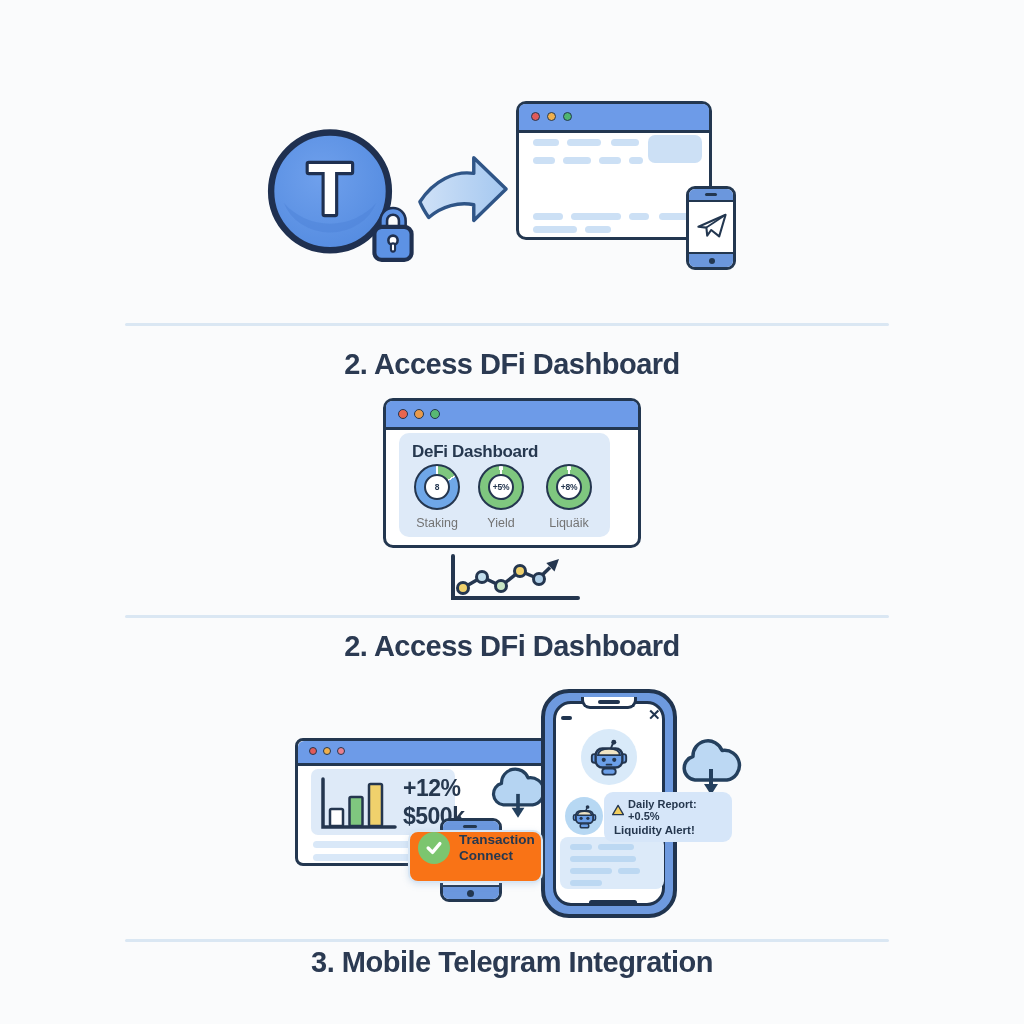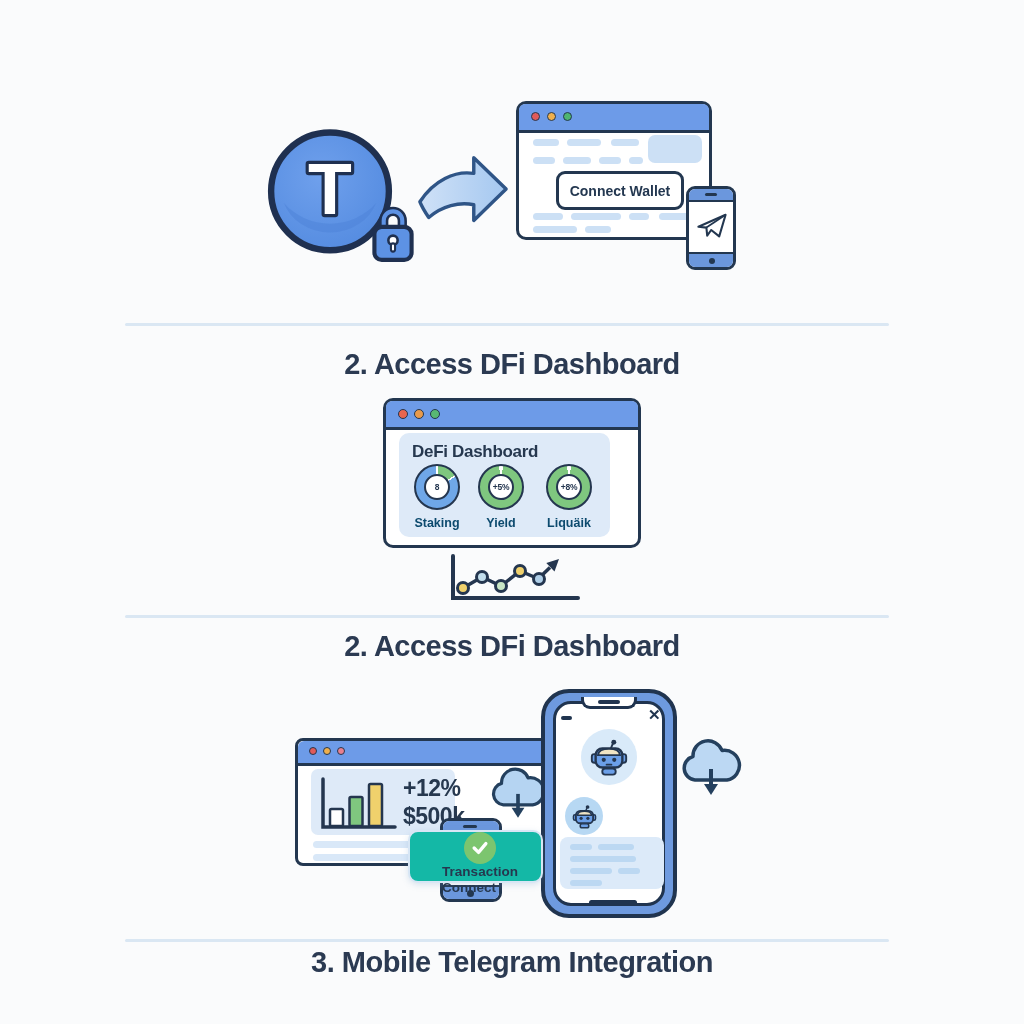--- a/index.html
+++ b/index.html
@@ -54,28 +54,28 @@
   .panel{position:absolute;background:#DEEAF8;border-radius:10px;}
   .panel-title{position:absolute;left:13px;top:9px;font-size:17px;font-weight:bold;color:#26384F;letter-spacing:-0.3px;}
   .metric{position:absolute;width:62px;display:flex;flex-direction:column;align-items:center;}
   .donut{width:46px;height:46px;border-radius:50%;border:2.5px solid #24364F;box-sizing:border-box;
          background-clip:padding-box;display:flex;align-items:center;justify-content:center;}
   .donut.mixed{background:conic-gradient(#fff 0 4deg,#7FC77F 4deg 56deg,#fff 56deg 61deg,#6FA7E8 61deg 356deg,#fff 356deg);}
   .donut.green{background:conic-gradient(#fff 0 5deg,#7FC77F 5deg 355deg,#fff 355deg);}
   .donut-center{width:26px;height:26px;background:#fff;border:2.5px solid #24364F;border-radius:50%;
                 box-sizing:border-box;display:flex;align-items:center;justify-content:center;
                 font-size:8.5px;font-weight:bold;color:#24364F;letter-spacing:-0.3px;}
-  .donut-label{margin-top:6px;font-size:12.5px;font-weight:bold;color:#0c4a6e;}
+  .donut-label{margin-top:6px;font-size:12.5px;font-weight:normal;color:#737373;}
 
   
   .stat{position:absolute;font-weight:bold;color:#26384F;font-size:23px;letter-spacing:-0.5px;}
 
-  .tx-card{position:absolute;left:408px;top:830px;width:131px;height:49px;background:#14b8a6;
+  .tx-card{position:absolute;left:408px;top:830px;width:131px;height:49px;background:#f97316;
            border:2px solid #D7E6F5;border-radius:10px;box-shadow:0 2px 6px rgba(120,160,200,0.25);
-           display:flex;align-items:center;z-index:6;flex-direction:column;}
+           display:flex;align-items:flex-start;z-index:6;}
   .tx-check{width:32px;height:32px;margin-left:8px;border-radius:50%;background:#7CC56F;
             display:flex;align-items:center;justify-content:center;flex:0 0 auto;}
   .tx-text{margin-left:9px;font-size:13.5px;font-weight:bold;color:#26384F;line-height:1.15;}
 
   svg{display:block;}
   .abs{position:absolute;}
 </style>
 </head>
 <body>
 
@@ -119,21 +119,20 @@
       <span class="dot" style="left:44px;top:8px;width:9px;height:9px;background:#4FB56F;"></span>
     </div>
     <div class="sk" style="left:14px;top:35px;width:26px;height:7px;"></div>
     <div class="sk" style="left:48px;top:35px;width:34px;height:7px;"></div>
     <div class="sk" style="left:92px;top:35px;width:28px;height:7px;"></div>
     <div class="sk" style="left:129px;top:31px;width:54px;height:28px;border-radius:7px;"></div>
     <div class="sk" style="left:14px;top:53px;width:22px;height:7px;"></div>
     <div class="sk" style="left:44px;top:53px;width:28px;height:7px;"></div>
     <div class="sk" style="left:80px;top:53px;width:22px;height:7px;"></div>
     <div class="sk" style="left:110px;top:53px;width:14px;height:7px;"></div>
-    <div class="cw-btn" style="left:37px;top:67px;width:122px;height:33px;">Connect Wallet</div>
     <div class="sk" style="left:14px;top:109px;width:30px;height:7px;"></div>
     <div class="sk" style="left:52px;top:109px;width:50px;height:7px;"></div>
     <div class="sk" style="left:110px;top:109px;width:20px;height:7px;"></div>
     <div class="sk" style="left:140px;top:109px;width:32px;height:7px;"></div>
     <div class="sk" style="left:14px;top:122px;width:44px;height:7px;"></div>
     <div class="sk" style="left:66px;top:122px;width:26px;height:7px;"></div>
   </div>
 
   <div class="phone-sm" style="left:686px;top:186px;width:50px;height:84px;">
     <div class="phone-band" style="top:0;height:11px;border-bottom:2.5px solid #233750;">
@@ -274,20 +273,29 @@
         <rect x="4" y="19" width="6" height="9" rx="2.5" fill="#6B9FE8" stroke="#24364F" stroke-width="2.4"></rect>
         <rect x="34" y="19" width="6" height="9" rx="2.5" fill="#6B9FE8" stroke="#24364F" stroke-width="2.4"></rect>
         <rect x="8" y="13" width="28" height="20" rx="7" fill="#6B9FE8" stroke="#24364F" stroke-width="3"></rect>
         <path d="M10.5,20 Q11,13.5 22,13.5 Q33,13.5 33.5,20 Z" fill="#F0E4C4" stroke="#24364F" stroke-width="2.2"></path>
         <circle cx="16.5" cy="25" r="2.6" fill="#24364F"></circle>
         <circle cx="27.5" cy="25" r="2.6" fill="#24364F"></circle>
         <rect x="15" y="34" width="14" height="6.5" rx="3" fill="#6B9FE8" stroke="#24364F" stroke-width="2.4"></rect>
       </svg>
     </div>
 
+    <div class="bubble">
+      <div class="bubble-line1">
+        <svg width="13" height="12" viewBox="0 0 13 12">
+          <polygon points="6.5,1 12.3,11 0.7,11" fill="#F2CE5E" stroke="#24364F" stroke-width="1.4" stroke-linejoin="round"></polygon>
+        </svg>
+        <span>Daily Report: +0.5%</span>
+      </div>
+      <div class="bubble-line2">Liquidity Alert!</div>
+    </div>
 
     <div class="chat-skeleton">
       <div class="sk" style="left:10px;top:7px;width:22px;height:6px;"></div>
       <div class="sk" style="left:38px;top:7px;width:36px;height:6px;"></div>
       <div class="sk" style="left:10px;top:19px;width:66px;height:6px;"></div>
       <div class="sk" style="left:10px;top:31px;width:42px;height:6px;"></div>
       <div class="sk" style="left:58px;top:31px;width:22px;height:6px;"></div>
       <div class="sk" style="left:10px;top:43px;width:32px;height:6px;"></div>
     </div>
     <div class="home-bar"></div>

